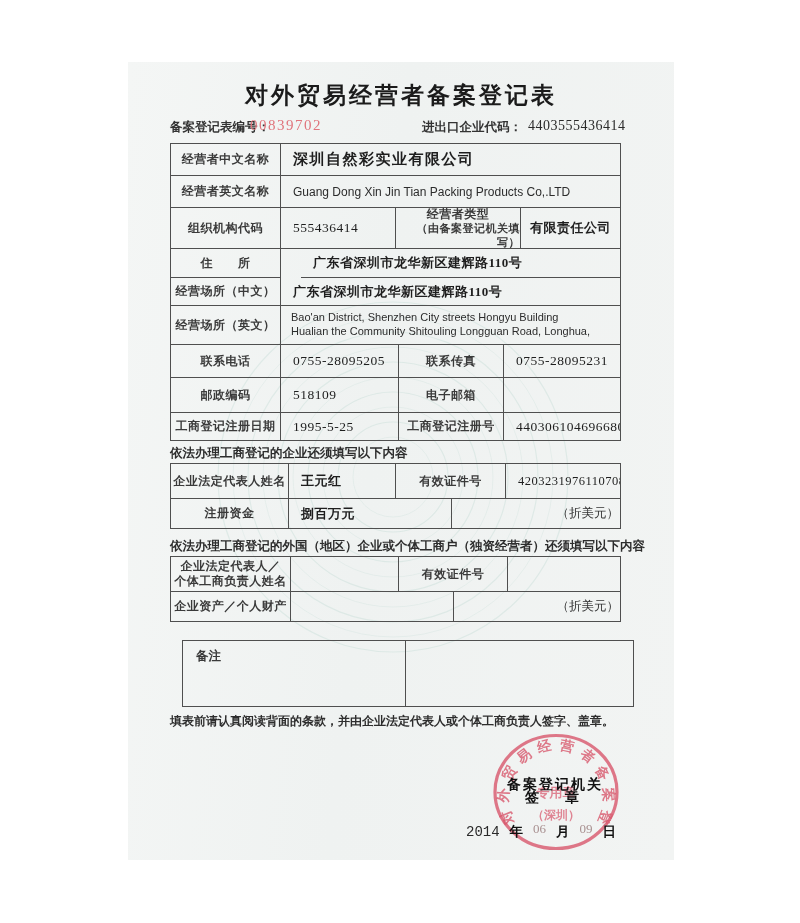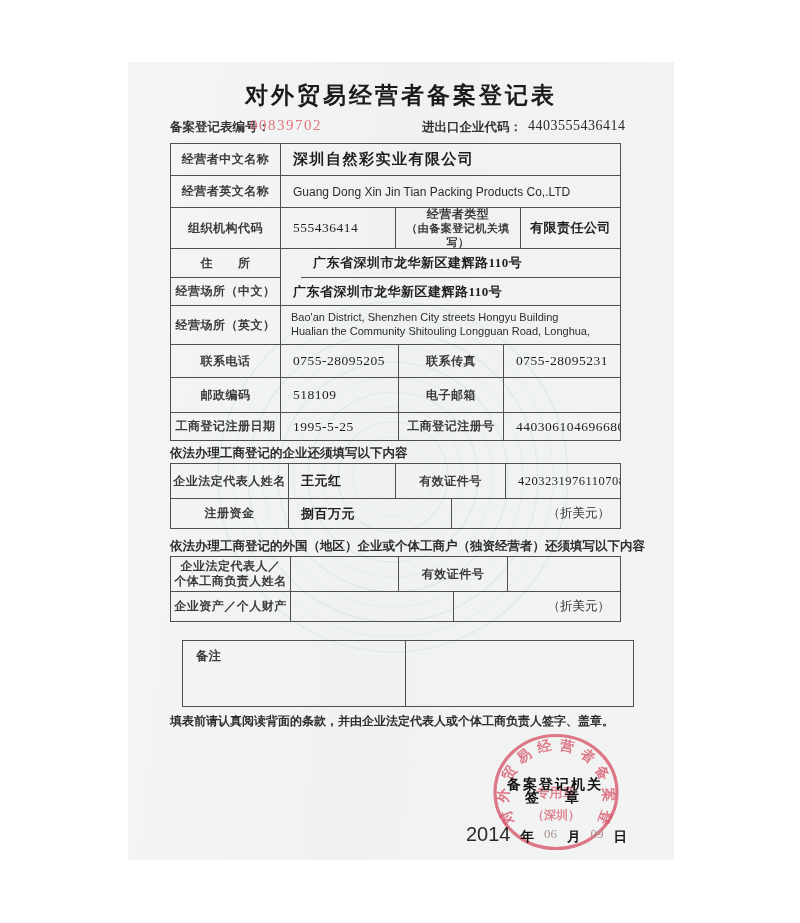--- a/index.html
+++ b/index.html
@@ -21,38 +21,38 @@
     font-family:"Liberation Serif", serif;font-size:15px;letter-spacing:1.5px;
     color:#e0747c;z-index:2;
   }
   .code-value{font-family:"Liberation Serif", serif;font-size:14px;letter-spacing:0.5px;color:#2a2a2a;z-index:2;}
   .tbl{border-top:1px solid #4f4f4f;border-left:1px solid #4f4f4f;width:450px;z-index:2;background:transparent;}
   .row{display:grid;width:100%;box-sizing:border-box;}
   .cell{
     border-right:1px solid #4f4f4f;border-bottom:1px solid #4f4f4f;
     display:flex;align-items:center;box-sizing:border-box;overflow:hidden;
   }
-  .lbl{justify-content:center;text-align:center;font-weight:bold;font-size:12px;color:#3a3a3a;letter-spacing:0.5px;}
+  .lbl{justify-content:center;text-align:right;font-weight:bold;font-size:12px;color:#3a3a3a;letter-spacing:0.5px;}
   .val{justify-content:flex-start;padding-left:12px;font-family:"Liberation Serif", serif;font-size:13.5px;color:#1e1e1e;}
   .val.num{letter-spacing:0.5px;}
   .cn-bold{font-weight:bold;font-size:15px;letter-spacing:1.5px;}
   .cn-val{font-weight:bold;font-size:13px;letter-spacing:0.5px;}
   .en-val{font-family:"Liberation Sans", sans-serif;font-size:12px;color:#2c2c2c;}
   .two-line{flex-direction:column;justify-content:center;line-height:1.25;}
   .small-lbl{font-size:11px;}
   .en-addr{font-family:"Liberation Sans", sans-serif;font-size:11px;color:#2c2c2c;align-items:flex-start;padding-left:10px;}
-  .usd{justify-content:flex-end;padding-right:10px;font-weight:normal;font-family:"Liberation Serif", serif;font-size:12.5px;color:#333;}
+  .usd{justify-content:flex-end;padding-right:1px;font-weight:normal;font-family:"Liberation Serif", serif;font-size:12.5px;color:#333;}
   .sec-heading{font-weight:bold;font-size:12.5px;color:#2d2d2d;white-space:nowrap;z-index:2;}
   .note{font-weight:bold;font-size:12px;color:#2d2d2d;white-space:nowrap;z-index:2;}
   .remarks-box{width:450px;height:65px;border:1px solid #4f4f4f;display:grid;grid-template-columns:223px 1fr;z-index:2;}
   .remarks-cell{border-right:1px solid #4f4f4f;padding:7px 0 0 13px;font-weight:bold;font-size:12.5px;color:#3a3a3a;}
   .authority{font-weight:bold;font-size:14px;letter-spacing:2px;text-align:center;color:#111;z-index:4;}
   .sign{font-weight:bold;font-size:14px;letter-spacing:6px;text-align:center;color:#111;z-index:4;}
   .dateline{display:flex;align-items:baseline;gap:10px;z-index:4;}
-  .date-num{font-family:Liberation Sans, sans-serif;font-size:20px;color:#2a2a2a;}
+  .date-num{font-family:Liberation Mono, monospace;font-size:14px;color:#2a2a2a;}
   .date-unit{font-weight:bold;font-size:13.5px;color:#111;}
   .date-stamped{font-family:"Liberation Serif", serif;font-size:13px;color:#a89090;position:relative;top:-3px;}
   .stamp-svg{z-index:3;}
   .watermark-svg{z-index:0;left:0;top:0;}
 </style>
 </head>
 <body>
 
 <div class="paper">
 

